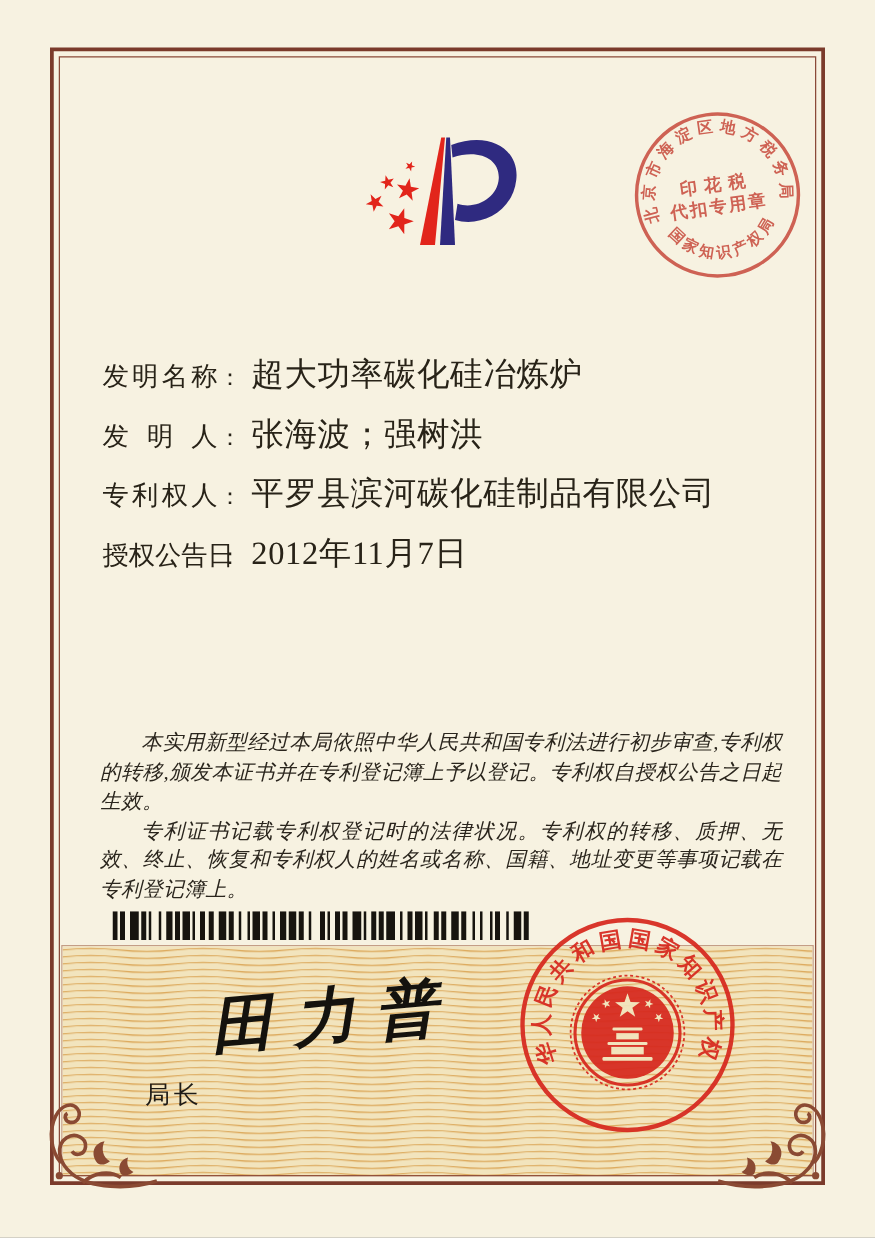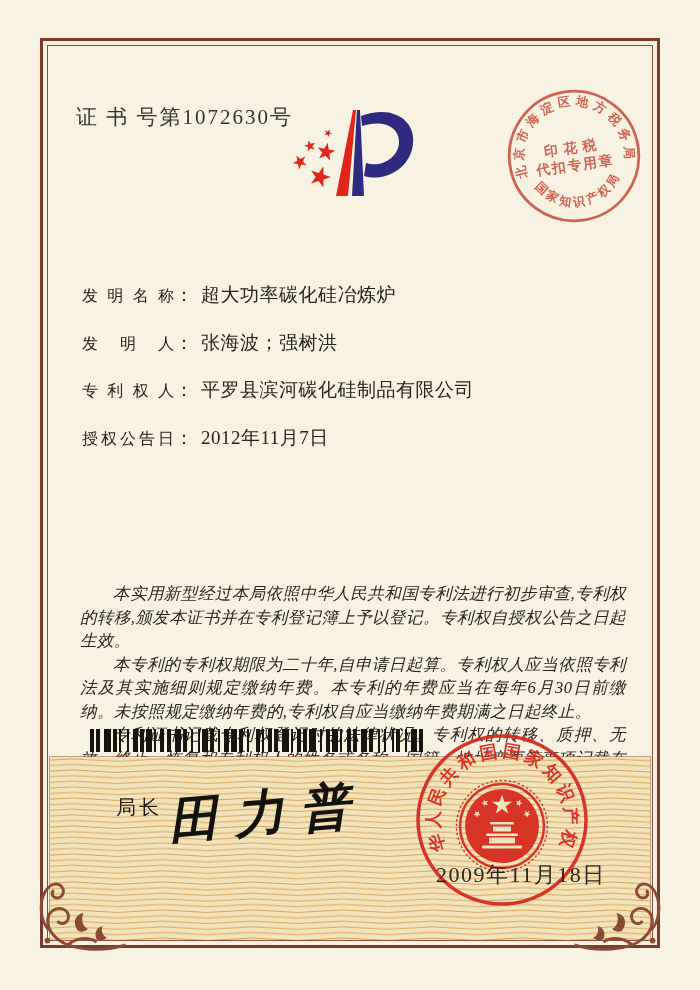--- a/index.html
+++ b/index.html
@@ -21,45 +21,45 @@
   .logo { position:absolute; left:284px; top:96px; width:140px; height:110px; }
 
   .tax-stamp { position:absolute; left:500px; top:82px; width:148px; height:148px;
     transform:rotate(-8deg); opacity:.88; }
 
   .title { position:absolute; left:0; top:206px; width:100%; text-align:center;
     font-size:44px; font-weight:bold; color:#1b1711; letter-spacing:14px; }
 
   .fields { position:absolute; left:82px; top:282px; right:70px; }
   .field-row { height:26px; margin-bottom:21.5px; white-space:nowrap; color:#282318; }
-  .f-label { display:inline-block; width:92px; font-size:16px;
+  .f-label { display:inline-block; width:92px; font-size:21px;
     text-align:justify; text-align-last:justify; vertical-align:baseline; }
   .f-colon { font-size:18px; margin:0 8px 0 1px; }
-  .f-value { font-size:19px; letter-spacing:.5px; }
+  .f-value { font-size:26px; letter-spacing:.5px; }
 
   .body-text { position:absolute; left:80px; top:582px; width:546px;
     font-size:16.5px; line-height:23.5px; font-style:italic; color:#2a251d;
     text-align:justify; }
   .body-text p { text-indent:2em; letter-spacing:.4px; }
 
   .barcode { position:absolute; left:90px; top:729px; width:336px; height:23px;
     font-size:0; white-space:nowrap; overflow:hidden; }
   .barcode i { display:inline-block; height:23px; }
   .barcode i.b { background:#17140f; }
 
   
   .band { position:absolute; left:49px; top:756px; width:602px; height:185px;
     border:1px solid rgba(154,90,60,.55); }
   .band svg { display:block; }
 
   .flourish { position:absolute; width:94px; height:108px; }
   .flourish.fl-left  { left:33px;  top:854px; }
   .flourish.fl-right { left:573px; top:854px; transform:scaleX(-1); }
 
-  .signer-title { position:absolute; left:116px; top:794px; font-size:20px;
+  .signer-title { position:absolute; left:116px; top:862px; font-size:20px;
     color:#1e1b16; letter-spacing:3px; }
   .signature { position:absolute; left:168px; top:780px; font-size:50px;
     font-style:italic; font-weight:600; color:#14120e; letter-spacing:16px;
     transform:rotate(-5deg); }
 
   .issuer-seal { position:absolute; left:410px; top:728px; width:184px; height:184px;
     opacity:.93; }
   .seal-date { position:absolute; left:436px; top:860px; font-size:22px;
     color:#2b2720; letter-spacing:1.5px; z-index:5; }
 
@@ -67,21 +67,20 @@
     text-align:center; font-size:15px; color:#4c4232; letter-spacing:3px; z-index:4; }
 </style>
 </head>
 <body>
 
 <div class="page">
 
   <div class="frame-outer"></div>
   <div class="frame-inner"></div>
 
-  <div class="cert-number">证 书 号第1072630号</div>
 
   <div class="logo">
     <svg viewBox="0 0 140 110" width="140" height="110">
       <defs>
         <path id="star" d="M0,-10 L2.29,-3.16 L9.51,-3.09 L3.71,1.21 L5.88,8.09 L0,3.9 L-5.88,8.09 L-3.71,1.21 L-9.51,-3.09 L-2.29,-3.16 Z"></path>
       </defs>
 
       <polygon points="69,14 72,14 64,100 52,100" fill="#e2251b"></polygon>
 
       <polygon points="73,14 76,14 80,100 68,100" fill="#2f2a80"></polygon>
@@ -125,21 +124,20 @@
     <div class="field-row">
       <span class="f-label">专利权人</span><span class="f-colon">：</span><span class="f-value">平罗县滨河碳化硅制品有限公司</span>
     </div>
     <div class="field-row">
       <span class="f-label">授权公告日</span><span class="f-colon">：</span><span class="f-value">2012年11月7日</span>
     </div>
   </div>
 
   <div class="body-text">
     <p>本实用新型经过本局依照中华人民共和国专利法进行初步审查,专利权的转移,颁发本证书并在专利登记簿上予以登记。专利权自授权公告之日起生效。</p>
-    <p>本专利的专利权期限为二十年,自申请日起算。专利权人应当依照专利法及其实施细则规定缴纳年费。本专利的年费应当在每年6月30日前缴纳。未按照规定缴纳年费的,专利权自应当缴纳年费期满之日起终止。</p>
     <p>专利证书记载专利权登记时的法律状况。专利权的转移、质押、无效、终止、恢复和专利权人的姓名或名称、国籍、地址变更等事项记载在专利登记簿上。</p>
   </div>
 
   <div class="barcode" id="barcode"><i class="b" style="width: 4.14815px;"></i><i style="width: 2.07407px;"></i><i class="b" style="width: 4.14815px;"></i><i style="width: 4.14815px;"></i><i class="b" style="width: 6.22222px;"></i><i style="width: 2.07407px;"></i><i class="b" style="width: 4.14815px;"></i><i style="width: 2.07407px;"></i><i class="b" style="width: 2.07407px;"></i><i style="width: 6.22222px;"></i><i class="b" style="width: 2.07407px;"></i><i style="width: 4.14815px;"></i><i class="b" style="width: 4.14815px;"></i><i style="width: 2.07407px;"></i><i class="b" style="width: 4.14815px;"></i><i style="width: 2.07407px;"></i><i class="b" style="width: 6.22222px;"></i><i style="width: 2.07407px;"></i><i class="b" style="width: 2.07407px;"></i><i style="width: 4.14815px;"></i><i class="b" style="width: 4.14815px;"></i><i style="width: 2.07407px;"></i><i class="b" style="width: 4.14815px;"></i><i style="width: 4.14815px;"></i><i class="b" style="width: 6.22222px;"></i><i style="width: 2.07407px;"></i><i class="b" style="width: 4.14815px;"></i><i style="width: 4.14815px;"></i><i class="b" style="width: 2.07407px;"></i><i style="width: 4.14815px;"></i><i class="b" style="width: 2.07407px;"></i><i style="width: 2.07407px;"></i><i class="b" style="width: 6.22222px;"></i><i style="width: 2.07407px;"></i><i class="b" style="width: 4.14815px;"></i><i style="width: 4.14815px;"></i><i class="b" style="width: 2.07407px;"></i><i style="width: 4.14815px;"></i><i class="b" style="width: 4.14815px;"></i><i style="width: 2.07407px;"></i><i class="b" style="width: 6.22222px;"></i><i style="width: 2.07407px;"></i><i class="b" style="width: 4.14815px;"></i><i style="width: 4.14815px;"></i><i class="b" style="width: 2.07407px;"></i><i style="width: 6.22222px;"></i><i class="b" style="width: 4.14815px;"></i><i style="width: 2.07407px;"></i><i class="b" style="width: 2.07407px;"></i><i style="width: 4.14815px;"></i><i class="b" style="width: 4.14815px;"></i><i style="width: 2.07407px;"></i><i class="b" style="width: 4.14815px;"></i><i style="width: 4.14815px;"></i><i class="b" style="width: 6.22222px;"></i><i style="width: 2.07407px;"></i><i class="b" style="width: 2.07407px;"></i><i style="width: 4.14815px;"></i><i class="b" style="width: 4.14815px;"></i><i style="width: 2.07407px;"></i><i class="b" style="width: 4.14815px;"></i><i style="width: 2.07407px;"></i><i class="b" style="width: 6.22222px;"></i><i style="width: 4.14815px;"></i><i class="b" style="width: 2.07407px;"></i><i style="width: 4.14815px;"></i><i class="b" style="width: 4.14815px;"></i><i style="width: 2.07407px;"></i><i class="b" style="width: 6.22222px;"></i><i style="width: 2.07407px;"></i><i class="b" style="width: 2.07407px;"></i><i style="width: 4.14815px;"></i><i class="b" style="width: 4.14815px;"></i><i style="width: 2.07407px;"></i><i class="b" style="width: 4.14815px;"></i><i style="width: 4.14815px;"></i><i class="b" style="width: 6.22222px;"></i><i style="width: 2.07407px;"></i><i class="b" style="width: 4.14815px;"></i><i style="width: 4.14815px;"></i><i class="b" style="width: 2.07407px;"></i><i style="width: 4.14815px;"></i><i class="b" style="width: 2.07407px;"></i><i style="width: 6.22222px;"></i><i class="b" style="width: 2.07407px;"></i><i style="width: 2.07407px;"></i><i class="b" style="width: 4.14815px;"></i><i style="width: 4.14815px;"></i><i class="b" style="width: 2.07407px;"></i><i style="width: 4.14815px;"></i><i class="b" style="width: 6.22222px;"></i><i style="width: 2.07407px;"></i><i class="b" style="width: 4.14815px;"></i><i style="width: 2.07407px;"></i></div>
 
   <div class="band">
     <svg width="600" height="183" viewBox="0 0 600 183">
       <defs>
         <pattern id="wav" width="90" height="5.6" patternUnits="userSpaceOnUse">
           <path d="M0 3 Q 22.5 0.6, 45 3 T 90 3" fill="none" stroke="#d79b45" stroke-width="0.9"></path>
@@ -203,16 +201,15 @@
           <rect x="-12" y="2" width="24" height="2.4" rx="1"></rect>
           <rect x="-9" y="6.5" width="18" height="5"></rect>
           <rect x="-16" y="13.5" width="32" height="2.4" rx="1"></rect>
           <rect x="-13" y="17.5" width="26" height="6"></rect>
           <rect x="-20" y="25.5" width="40" height="3" rx="1"></rect>
         </g>
       </g>
     </svg>
   </div>
 
-  <div class="seal-date">2009年11月18日</div>
 
 
 </div>
 
 </body></html>

